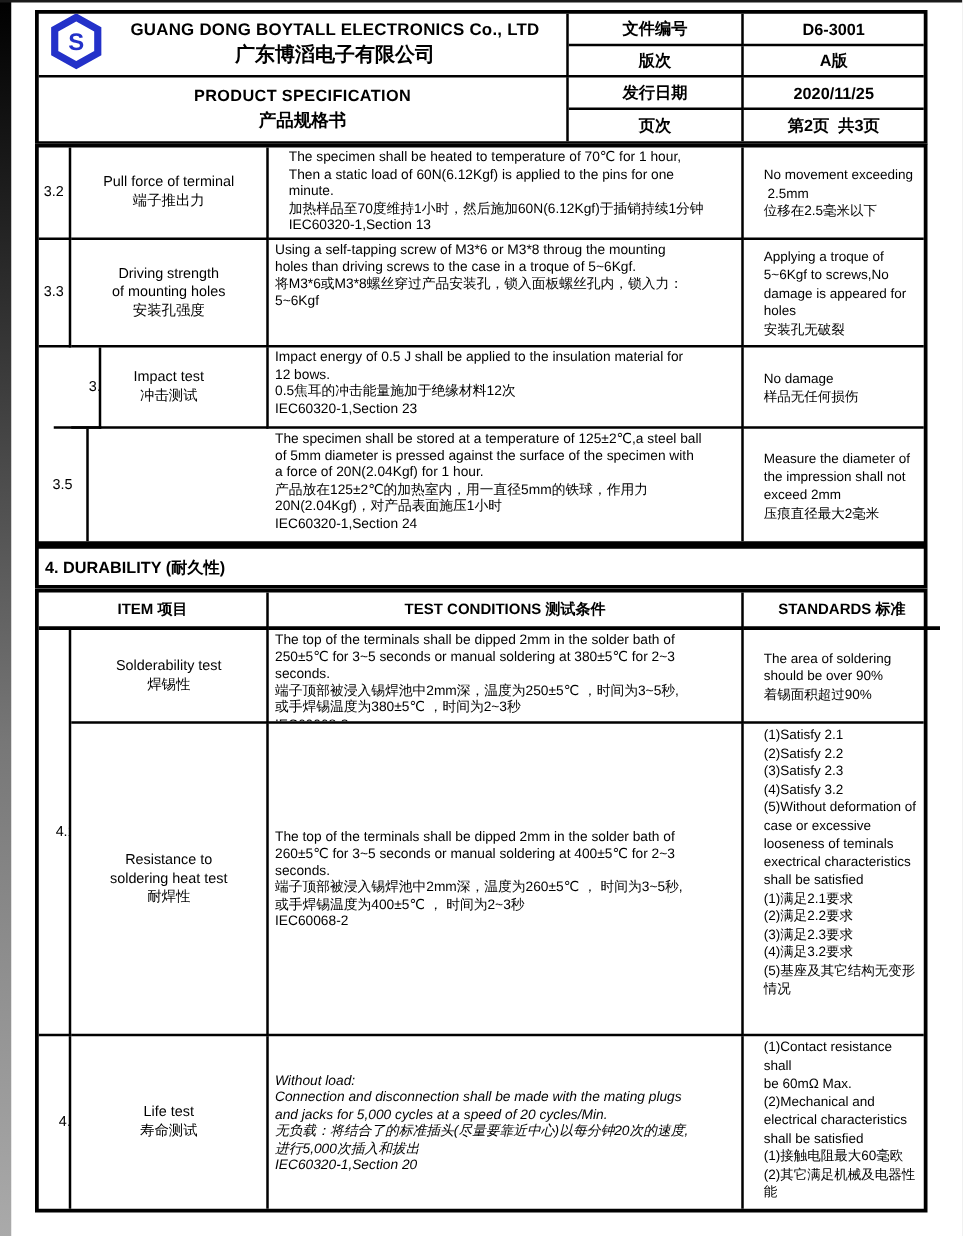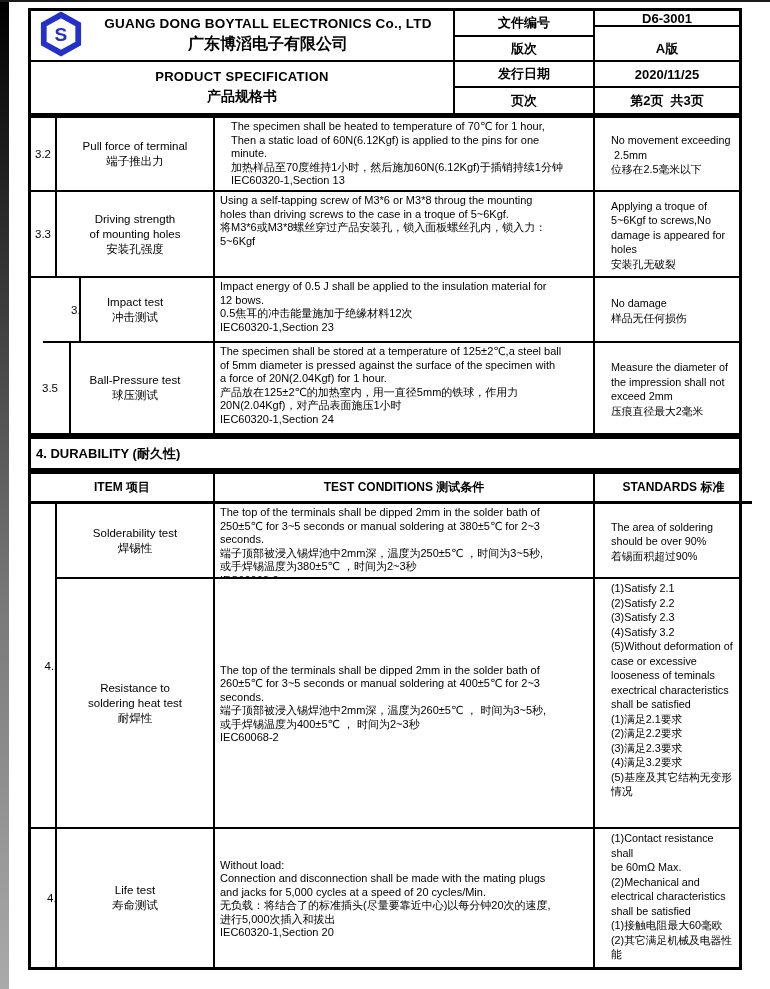--- a/index.html
+++ b/index.html
@@ -60,21 +60,21 @@
         <div class="company-cn">广东博滔电子有限公司</div>
       </span>
     </div>
 
     <div class="cell b-r b-b hlab" style="left:424px;top:0;width:140px;height:26px;">文件编号</div>
 
     <div class="cell b-r spec-cell" style="left:0;top:51px;width:424px;height:51px;">
       <div class="spec-en">PRODUCT SPECIFICATION</div>
       <div class="spec-cn">产品规格书</div>
     </div>
-    <div class="cell b-b hval" style="left:564px;top:0;width:144px;height:16px;">D6-3001</div>
+    <div class="cell b-b hval" style="left:564px;top:0;width:144px;height:26px;">D6-3001</div>
     <div class="cell b-r b-b hlab" style="left:424px;top:26px;width:140px;height:25px;">版次</div>
     <div class="cell b-b hval" style="left:564px;top:26px;width:144px;height:25px;">A版</div>
     <div class="cell b-r b-b hlab" style="left:424px;top:51px;width:140px;height:26px;">发行日期</div>
     <div class="cell b-b hval" style="left:564px;top:51px;width:144px;height:26px;">2020/11/25</div>
     <div class="cell b-r hlab" style="left:424px;top:77px;width:140px;height:25px;">页次</div>
     <div class="cell hval" style="left:564px;top:77px;width:144px;height:25px;">第2页  共3页</div>
   </div>
 
   <div class="tbl" style="left:28px;top:115px;width:714px;height:321px;">
 
@@ -108,22 +108,20 @@
     <div class="cell b-r b-b name" style="left:26px;top:160px;width:158px;height:65px;">Impact test
 冲击测试</div>
     <div class="cell b-r b-b cond" style="left:184px;top:160px;width:380px;height:65px;">Impact energy of 0.5 J shall be applied to the insulation material for
 12 bows.
 0.5焦耳的冲击能量施加于绝缘材料12次
 IEC60320-1,Section 23</div>
     <div class="cell b-b std vcenter" style="left:564px;top:160px;width:144px;height:65px;">No damage
 样品无任何损伤</div>
 
     <div class="cell b-r num" style="left:0;top:225px;width:40px;height:90px;">3.5</div>
-    <div class="cell b-r name" style="left:26px;top:225px;width:158px;height:90px;">Ball-Pressure test
-球压测试</div>
     <div class="cell b-r cond" style="left:184px;top:225px;width:380px;height:90px;">The specimen shall be stored at a temperature of 125±2℃,a steel ball
 of 5mm diameter is pressed against the surface of the specimen with
 a force of 20N(2.04Kgf) for 1 hour.
 产品放在125±2℃的加热室内，用一直径5mm的铁球，作用力
 20N(2.04Kgf)，对产品表面施压1小时
 IEC60320-1,Section 24</div>
     <div class="cell std vcenter" style="left:564px;top:225px;width:144px;height:90px;">Measure the diameter of
 the impression shall not
 exceed 2mm
 压痕直径最大2毫米</div>
@@ -172,21 +170,21 @@
 (1)满足2.1要求
 (2)满足2.2要求
 (3)满足2.3要求
 (4)满足3.2要求
 (5)基座及其它结构无变形
 情况</div>
 
     <div class="cell b-r num" style="left:0;top:355px;width:26px;height:138px;padding-left:24px;">4.2</div>
     <div class="cell b-r name" style="left:26px;top:355px;width:158px;height:138px;">Life test
 寿命测试</div>
-    <div class="cell b-r cond vcenter" style="left:184px;top:355px;width:380px;height:138px;">Without load:
+    <div class="cell b-r cond vcenter" style="left:184px;top:355px;width:380px;height:138px;font-style:italic;">Without load:
 Connection and disconnection shall be made with the mating plugs
 and jacks for 5,000 cycles at a speed of 20 cycles/Min.
 无负载：将结合了的标准插头(尽量要靠近中心)以每分钟20次的速度,
 进行5,000次插入和拔出
 IEC60320-1,Section 20</div>
     <div class="cell std" style="left:564px;top:355px;width:144px;height:138px;">(1)Contact resistance shall
 be 60mΩ Max.
 (2)Mechanical and
 electrical characteristics
 shall be satisfied

